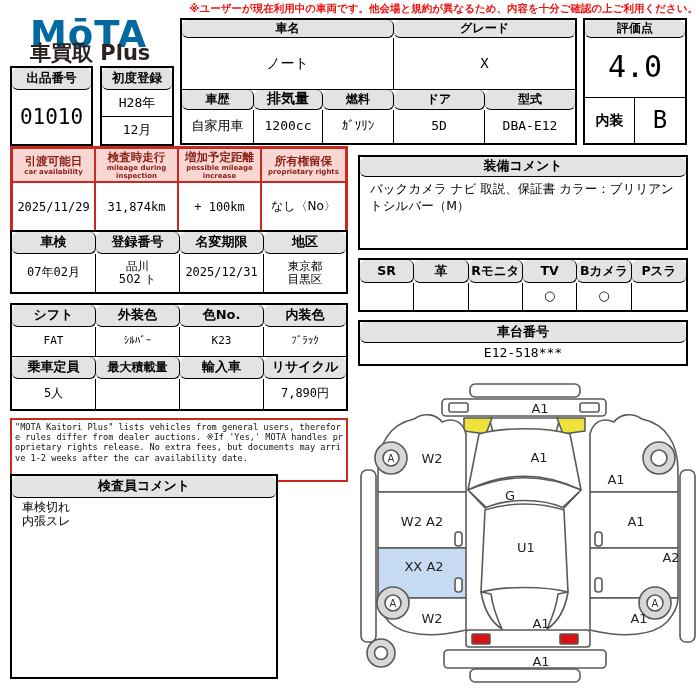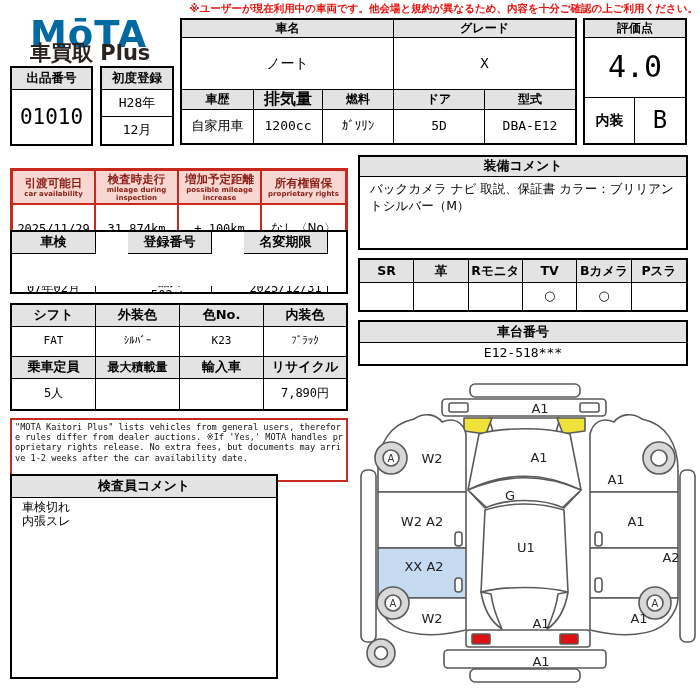--- a/index.html
+++ b/index.html
@@ -4,21 +4,21 @@
 <style>
   html,body{margin:0;padding:0;background:#fff;}
   #page{position:relative;width:700px;height:700px;background:#fff;overflow:hidden;
         font-family:"DejaVu Sans",sans-serif;color:#000;font-size:13px;}
   .abs{position:absolute;}
   .box{position:absolute;display:grid;border:2px solid #000;background:#fff;box-sizing:border-box;}
   .cell{display:flex;align-items:center;justify-content:center;text-align:center;
         border-right:1px solid #000;border-bottom:1px solid #000;overflow:hidden;line-height:1.15;}
   .nr{border-right:none!important;}
   .nb{border-bottom:none!important;}
-  .hd{background:#e3e3e3;font-weight:bold;font-size:13px;}
+  .hd{background:#e3e3e3;font-weight:bold;font-size:13px;border-radius:6px;}
   .val{font-family:"DejaVu Sans Mono","DejaVu Sans",sans-serif;}
   .pre{white-space:pre-line;}
   
   #avail{border:3px solid #c9281e;}
   .rcell{display:flex;flex-direction:column;align-items:center;justify-content:center;text-align:center;
          border-right:2px solid #c9281e;border-bottom:2px solid #c9281e;overflow:hidden;}
   .rhd{background:#f8d7d2;color:#8a2018;}
   .rhd .jp{font-weight:bold;font-size:11.5px;line-height:13px;}
   .rhd .en{font-weight:bold;font-size:7px;line-height:8px;}
   .rval{font-size:12px;}
@@ -55,39 +55,39 @@
     <div class="cell nr val">H28年</div>
     <div class="cell nr nb val">12月</div>
   </div>
 
   <div class="box" style="left:180px;top:18px;width:397px;height:127px;grid-template-columns:72px 69px 71px 91px auto;grid-template-rows:18px 52px 20px auto;">
     <div class="cell hd" style="grid-column:1/4;font-size:12px;">車名</div>
     <div class="cell hd nr" style="grid-column:4/6;font-size:12px;">グレード</div>
     <div class="cell val" style="grid-column:1/4;font-size:14px;">ノート</div>
     <div class="cell val nr" style="grid-column:4/6;font-size:14px;">X</div>
     <div class="cell hd" style="font-size:12px;">車歴</div>
-    <div class="cell hd" style="font-size:16px;">排気量</div>
+    <div class="cell hd" style="font-size:14px;font-family:Liberation Serif, serif;">排気量</div>
     <div class="cell hd" style="font-size:12px;">燃料</div>
     <div class="cell hd" style="font-size:12px;">ドア</div>
     <div class="cell hd nr" style="font-size:12px;">型式</div>
     <div class="cell nb">自家用車</div>
     <div class="cell nb val">1200cc</div>
     <div class="cell nb val">ｶﾞｿﾘﾝ</div>
     <div class="cell nb val">5D</div>
     <div class="cell nr nb val">DBA-E12</div>
   </div>
 
   <div class="box" style="left:583px;top:18px;width:104px;height:127px;grid-template-columns:50px auto;grid-template-rows:18px 60px auto;">
     <div class="cell hd nr" style="grid-column:1/3;font-size:12px;">評価点</div>
     <div class="cell nr val" style="grid-column:1/3;font-size:30px;">4.0</div>
     <div class="cell nb" style="font-weight:bold;font-size:14px;text-align:right;">内装</div>
     <div class="cell nr nb val" style="font-size:24px;">B</div>
   </div>
 
-  <div class="box" id="avail" style="left:10px;top:168px;width:338px;height:87px;grid-template-columns:83px 83px 83px auto;grid-template-rows:34px auto;">
+  <div class="box" id="avail" style="left:10px;top:146px;width:338px;height:87px;grid-template-columns:83px 83px 83px auto;grid-template-rows:34px auto;">
     <div class="rcell rhd">
         <div class="jp">引渡可能日</div>
         <div class="en">car availability</div>
       </div>
     <div class="rcell rhd">
         <div class="jp">検査時走行</div>
         <div class="en">mileage during inspection</div>
       </div>
     <div class="rcell rhd">
         <div class="jp">増加予定距離</div>
@@ -96,21 +96,21 @@
     <div class="rcell rhd nr">
         <div class="jp">所有権留保</div>
         <div class="en">proprietary rights</div>
       </div>
     <div class="rcell nb rval val">2025/11/29</div>
     <div class="rcell nb rval val">31,874km</div>
     <div class="rcell nb rval val">+ 100km</div>
     <div class="rcell nr nb rval">なし〈No〉</div>
   </div>
 
-  <div class="box" style="left:10px;top:230px;width:338px;height:64px;grid-template-columns:84px 84px 84px auto;grid-template-rows:22px auto;gap:32px;">
+  <div class="box" style="left:10px;top:230px;width:338px;height:64px;grid-template-columns:84px 84px 84px auto;grid-template-rows:22px auto;">
     <div class="cell hd">車検</div>
     <div class="cell hd">登録番号</div>
     <div class="cell hd">名変期限</div>
     <div class="cell hd nr">地区</div>
     <div class="cell nb val" style="font-size:12px;">07年02月</div>
     <div class="cell nb pre" style="font-size:11.5px;">品川
 502 ト</div>
     <div class="cell nb val" style="font-size:12px;">2025/12/31</div>
     <div class="cell nr nb pre" style="font-size:11.5px;">東京都
 目黒区</div>

